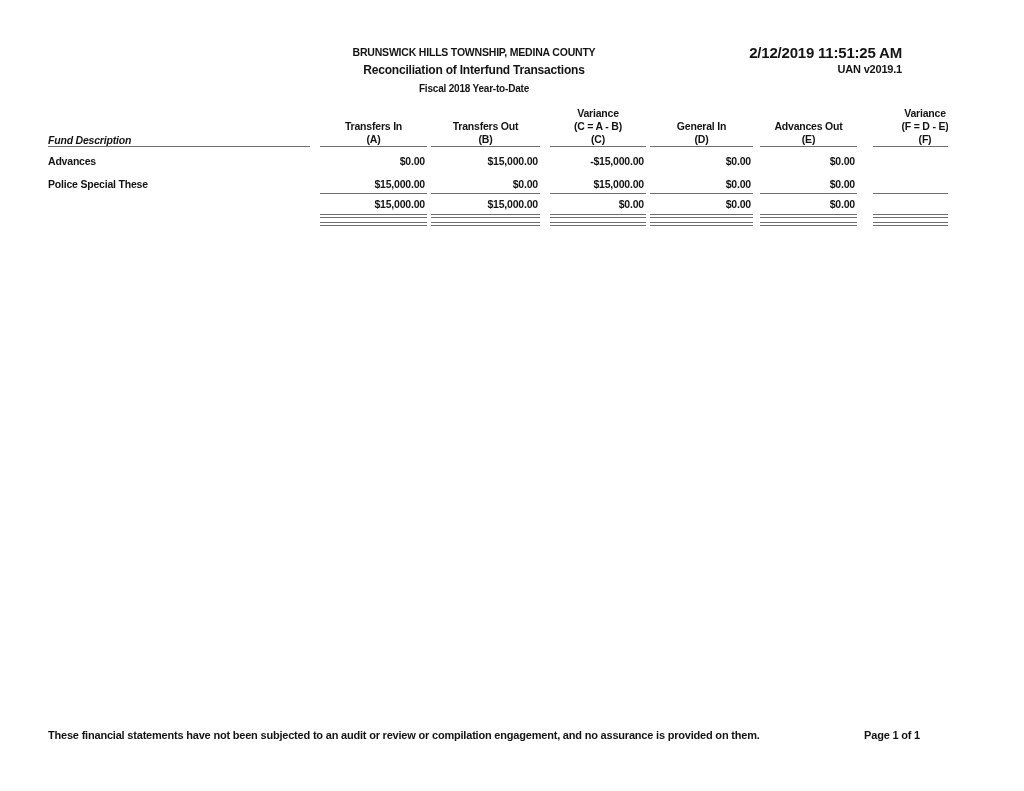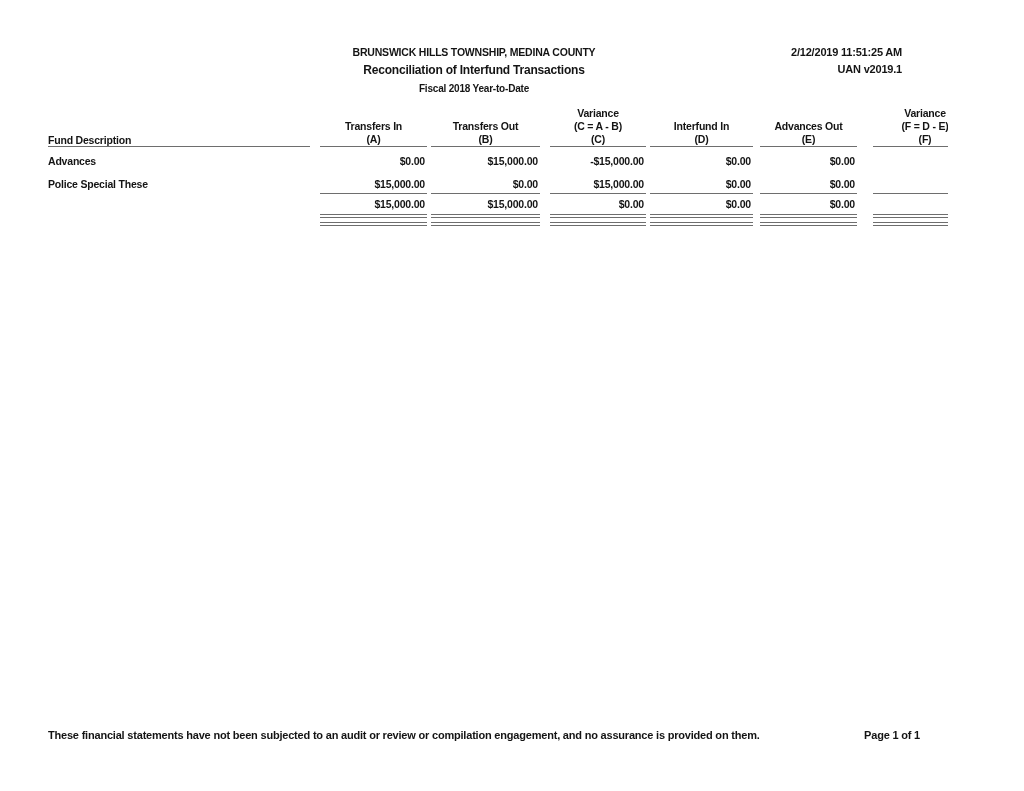--- a/index.html
+++ b/index.html
@@ -32,21 +32,21 @@
   .org-line   { font-size: 10.5px; letter-spacing: -0.2px; line-height: 13px; }
   .title-line { font-size: 12px;   letter-spacing: -0.2px; line-height: 15px; margin-top: 4px; }
   .period-line{ font-size: 10px;   letter-spacing: -0.2px; line-height: 13px; margin-top: 4px; }
 
   .report-header-right {
     position: absolute;
     right: 46px;
     top: 46px;
     text-align: right;
   }
-  .datetime-line { font-size: 11px; letter-spacing: -0.2px; line-height: 13px; margin-left: 36px; }
+  .datetime-line { font-size: 15px; letter-spacing: -0.2px; line-height: 13px; margin-left: 36px; }
   .version-line  { font-size: 11px; letter-spacing: -0.2px; line-height: 13px; margin-top: 4px; }
 
   
   table.report {
     position: absolute;
     left: 48px;
     top: 104px;
     width: 929px;
     border-collapse: collapse;
     table-layout: fixed;
@@ -64,20 +64,21 @@
     border-bottom: 1px solid var(--rule);
     text-align: center;
   }
   .hl { height: 13px; line-height: 13px; white-space: nowrap; }
   .deschead {
     margin-right: 10px;
     border-bottom: 1px solid var(--rule);
     height: 13px;
     line-height: 13px;
     text-align: left;
+    font-style: italic;
   }
   tbody tr.data-row { height: 23px; }
   tbody tr.data-row td { vertical-align: top; }
   .fund { padding-top: 8px; line-height: 13px; text-align: left; }
   .val  { padding-top: 8px; line-height: 13px; text-align: right; padding-right: 2px; }
 
   .in0  { margin-left: 0; }
   .in4  { margin-left: 4px; }
   .in7  { margin-left: 7px; }
   .in10 { margin-left: 10px; }
@@ -157,21 +158,21 @@
         <th>
           <div class="colhead in10">
             <div class="hl">Variance</div>
             <div class="hl">(C = A - B)</div>
             <div class="hl">(C)</div>
           </div>
         </th>
         <th>
           <div class="colhead in4">
             <div class="hl"></div>
-            <div class="hl">Interfund In</div>
+            <div class="hl">General In</div>
             <div class="hl">(D)</div>
           </div>
         </th>
         <th>
           <div class="colhead in7">
             <div class="hl"></div>
             <div class="hl">Advances Out</div>
             <div class="hl">(E)</div>
           </div>
         </th>

